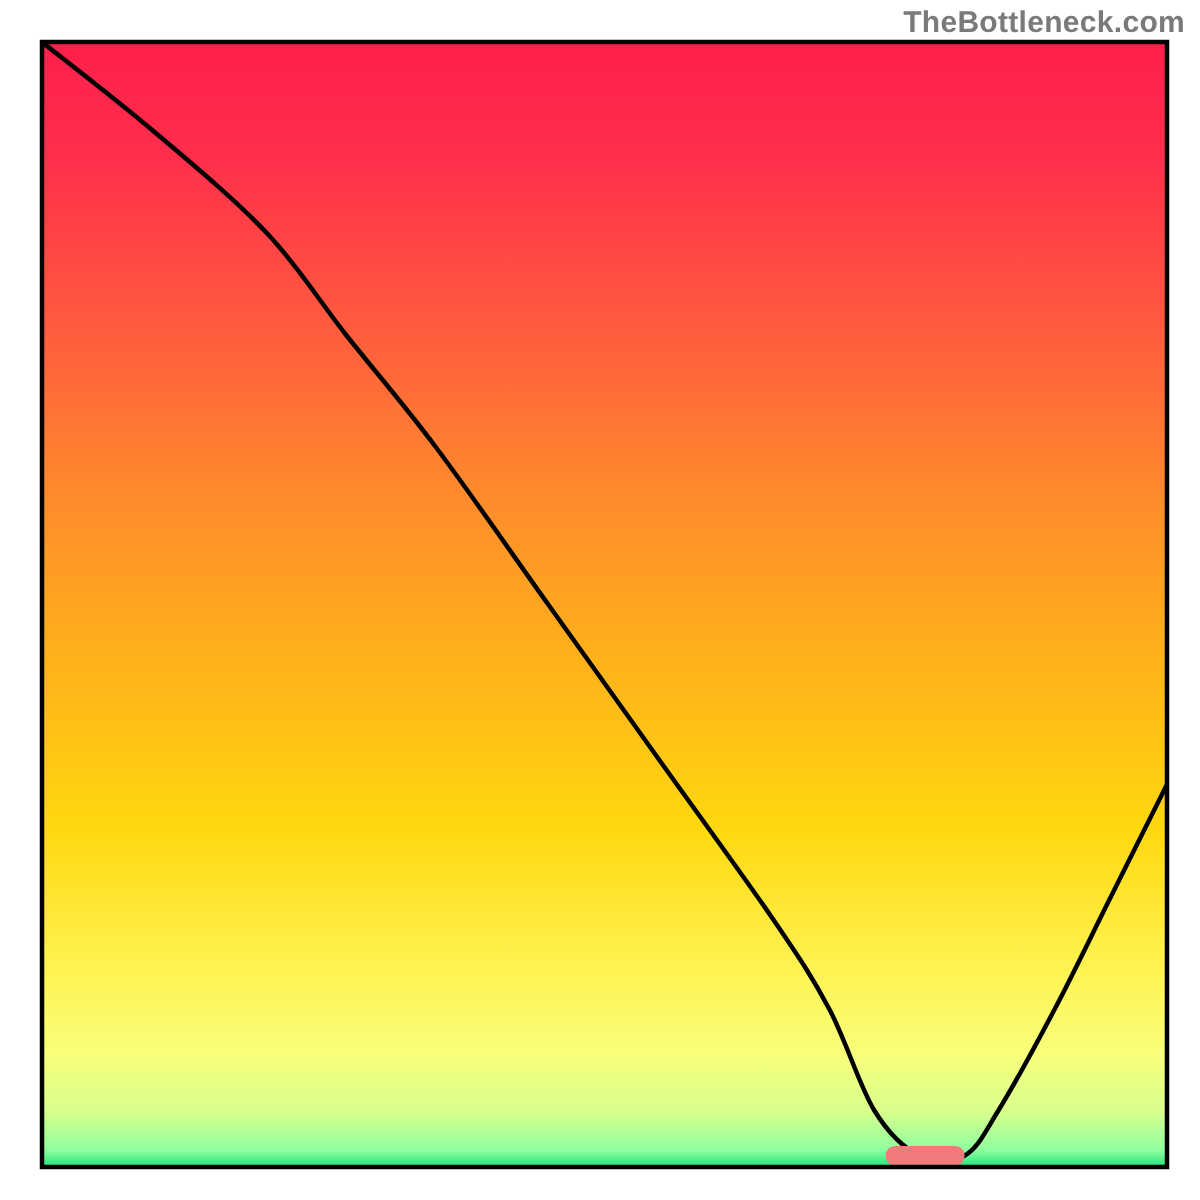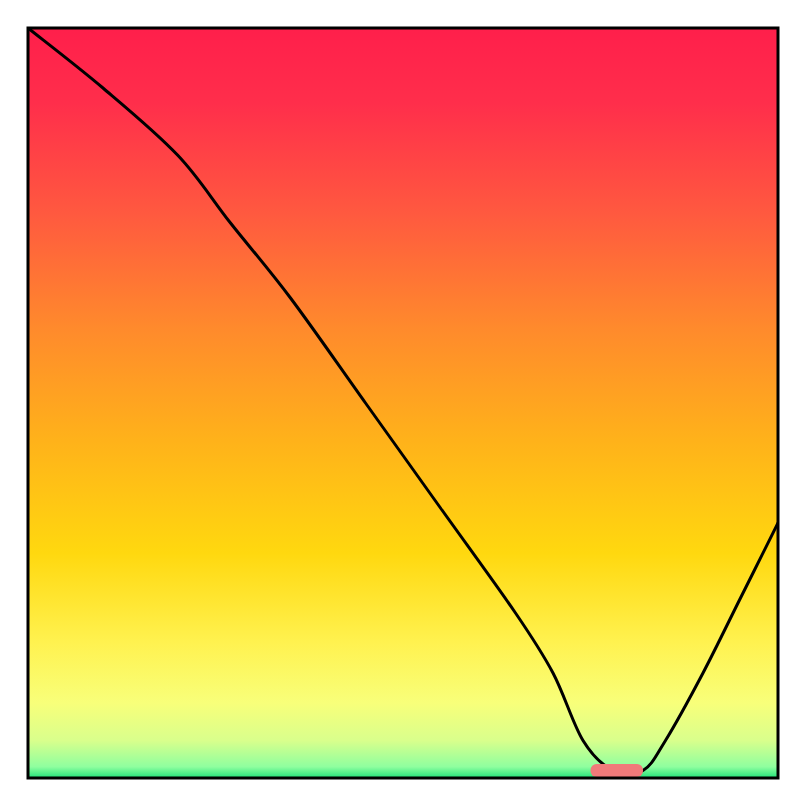--- a/index.html
+++ b/index.html
@@ -25,20 +25,21 @@
     font-size: 20px;
     font-weight: 600;
     color: #7a7a7a;
     letter-spacing: 0.2px;
   }
 </style>
 </head>
 <body>
 
 <div class="canvas-wrap">
+  <div class="watermark">TheBottleneck.com</div>
   <svg id="chart-svg" width="800" height="800" viewBox="0 0 800 800">
     <defs>
       <linearGradient id="bg-grad" x1="0" y1="0" x2="0" y2="1">
           <stop offset="0%" stop-color="#ff1f4b"></stop>
           <stop offset="10%" stop-color="#ff2e4b"></stop>
           <stop offset="25%" stop-color="#ff5a3f"></stop>
           <stop offset="40%" stop-color="#ff8a2c"></stop>
           <stop offset="55.00000000000001%" stop-color="#ffb21a"></stop>
           <stop offset="70%" stop-color="#ffd80f"></stop>
           <stop offset="82%" stop-color="#fff250"></stop>

